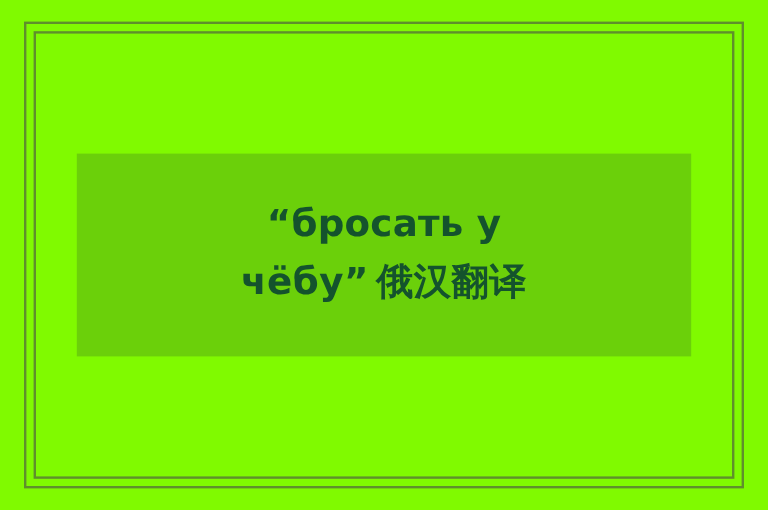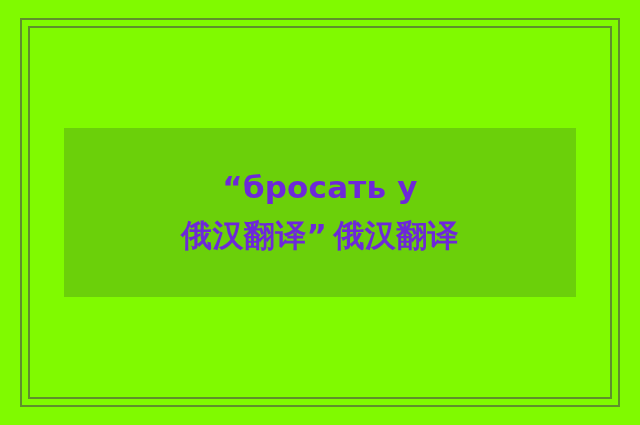--- a/index.html
+++ b/index.html
@@ -53,21 +53,21 @@
     height: 169px;
     background: #6bd00a;
     box-sizing: border-box;
     display: flex;
     flex-direction: column;
     align-items: center;
     justify-content: center;
   }
 
   .caption-line {
-    color: #6d28d9;
+    color: #14532d;
     font-weight: bold;
     font-size: 31px;
     line-height: 1.52;
     letter-spacing: 0.2px;
     text-align: center;
     white-space: nowrap;
   }
 
   .caption-line-2 {
     letter-spacing: 0.4px;
@@ -82,17 +82,17 @@
 <body>
 
 <div id="slide">
 
   <div id="frame-outer"></div>
   <div id="frame-inner"></div>
 
   <div id="caption-panel">
     <div class="caption-line caption-line-1">“бросать у</div>
     <div class="caption-line caption-line-2">
-      <span>俄汉翻译”</span><span class="cjk">俄汉翻译</span>
+      <span>чёбу”</span><span class="cjk">俄汉翻译</span>
     </div>
   </div>
 
 </div>
 
 </body></html>

